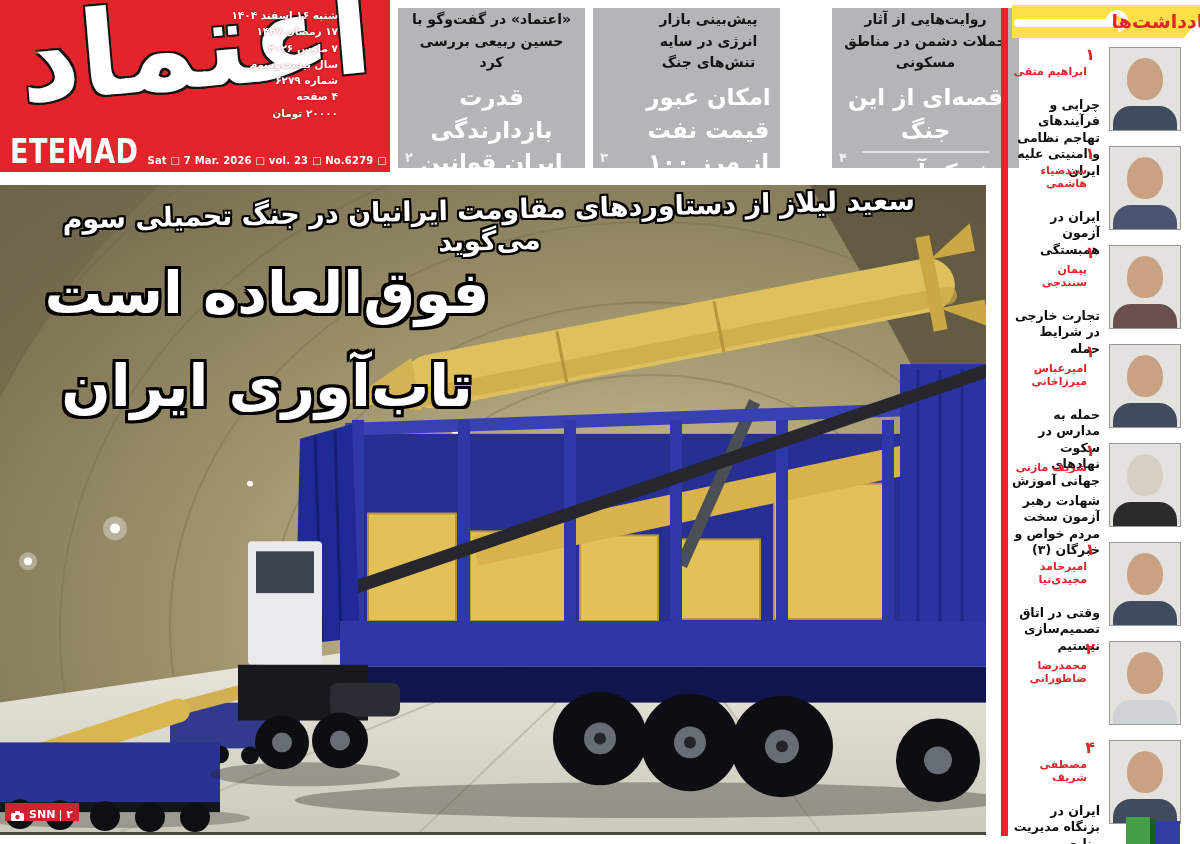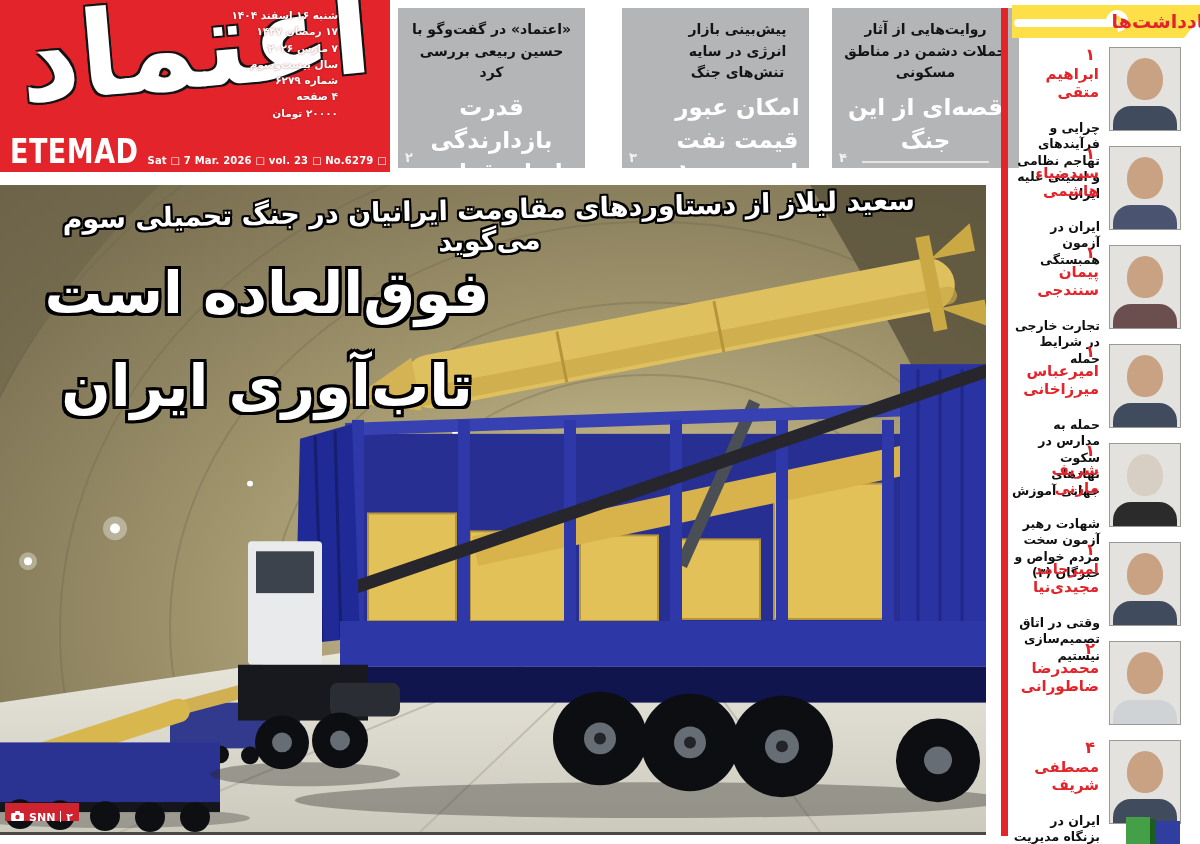--- a/index.html
+++ b/index.html
@@ -19,46 +19,46 @@
                     line-height:1.55; text-shadow:0 0 2px rgba(120,0,0,.6); }
   .masthead-strip { position:absolute; left:10px; right:4px; bottom:2px; z-index:3;
                     display:flex; align-items:baseline; gap:9px; color:#fff; white-space:nowrap; }
   .masthead-latin { font-size:27px; font-weight:bold; letter-spacing:.5px;
                     display:inline-block; transform:scaleY(1.25); transform-origin:bottom; }
   .masthead-info  { font-size:10px; font-weight:bold; letter-spacing:.2px; }
 
   
   .tbox { position:absolute; top:8px; width:187px; height:160px; background:#b3b5b7;
           direction:rtl; text-align:center; }
-  .tbox .kicker { margin-top:11px; padding:0 8px; font-size:14px; font-weight:bold;
+  .tbox .kicker { margin-top:1px; padding:0 8px; font-size:14px; font-weight:bold;
                   color:#141414; line-height:1.55; }
   .tbox .head   { margin-top:7px; padding:0 5px; font-size:23px; font-weight:bold;
                   color:#fff; line-height:1.42; }
   .tbox .divider { width:68%; height:2px; background:#e3e3e3; margin:5px auto 3px; }
   .tbox .pagenum { position:absolute; left:7px; bottom:3px; color:#f2f2f2;
                    font-size:13px; font-weight:bold; }
-  .tbox1 { left:398px; } .tbox2 { left:622px;padding-left:44px; } .tbox3 { left:832px; }
+  .tbox1 { left:398px; } .tbox2 { left:593px;padding-left:44px; } .tbox3 { left:832px; }
 
   
   .photo { position:absolute; left:0; top:185px; width:986px; height:650px;
            background:#9a8f6b; overflow:hidden; border-bottom:3px solid #494944; }
   .photo svg.scene { position:absolute; left:0; top:0; width:100%; height:100%; }
   .outline-w { color:#fff;
     text-shadow:-2px -2px 0 #000,2px -2px 0 #000,-2px 2px 0 #000,2px 2px 0 #000,
                  0 -2px 0 #000,0 2px 0 #000,-2px 0 0 #000,2px 0 0 #000; }
   .outline-w-big { color:#fff;
     text-shadow:-3px -3px 0 #000,3px -3px 0 #000,-3px 3px 0 #000,3px 3px 0 #000,
                  0 -3px 0 #000,0 3px 0 #000,-3px 0 0 #000,3px 0 0 #000; }
   .kicker-band { position:absolute; left:8px; top:9px; width:962px; text-align:center;
                  direction:rtl; font-size:27px; font-weight:bold;
                  transform:rotate(-1.3deg); z-index:4; }
   .main-head { position:absolute; left:2px; top:62px; width:530px; text-align:center;
                direction:rtl; font-size:58px; font-weight:bold; line-height:1.6; z-index:4; }
   .snn { position:absolute; left:5px; bottom:11px; height:18px; background:#cf2430;
-         display:flex; align-items:flex-start; gap:5px; padding:8px 6px; color:#fff;
+         display:flex; align-items:flex-end; gap:5px; padding:0 6px; color:#fff;
          font-size:11px; font-weight:bold; direction:ltr; z-index:4; }
   .snn .sep { width:1px; height:11px; background:#fff; }
 
   
   .side-redbar { position:absolute; left:1001px; top:8px; width:7px; height:828px;
                  background:#e3242b; }
   .side-banner { position:absolute; left:1012px; top:5px; width:212px; height:33px;
                  background:#fde047; overflow:hidden; }
   .banner-swoosh { position:absolute; left:2px; top:14px; width:104px; height:8px;
                    background:#fff; border-radius:5px; }
@@ -79,21 +79,21 @@
   .note-photo .av-body { position:absolute; left:50%; bottom:-8px; transform:translateX(-50%);
                 width:64px; height:32px; border-radius:18px 18px 0 0; background:#414b5e; }
   .note:nth-child(2) .av-body { background:#4a5470; }
   .note:nth-child(3) .av-body { background:#6b4f4f; }
   .note:nth-child(5) .av-head { background:#d8cfc4; }
   .note:nth-child(5) .av-body { background:#2b2b2b; }
   .note:nth-child(7) .av-body { background:#cfd3d6; }
   .note-text { position:absolute; left:0; right:86px; top:0; text-align:right; }
   .note-num { color:#e3242b; font-size:16px; font-weight:bold; line-height:1.1;
               margin:1px 5px 1px 0; }
-  .note-author { color:#e3242b; font-size:15px; font-weight:bold; margin-right:1px;
+  .note-author { color:#e3242b; font-size:11px; font-weight:bold; margin-right:13px;
                  line-height:1.2; }
   .note-title { color:#0f0f0f; font-size:12.5px; font-weight:bold; line-height:1.32;
                 margin-top:19px; }
 
   .corner-mark { position:absolute; left:1126px; top:817px; width:58px; height:27px; }
   .corner-mark .g1 { position:absolute; left:0; top:0; width:24px; height:27px; background:#43a047; }
   .corner-mark .g2 { position:absolute; left:24px; top:2px; width:6px; height:25px; background:#1b5e20; }
   .corner-mark .g3 { position:absolute; left:30px; top:4px; width:24px; height:23px; background:#303f9f; }
 </style>
 </head>

